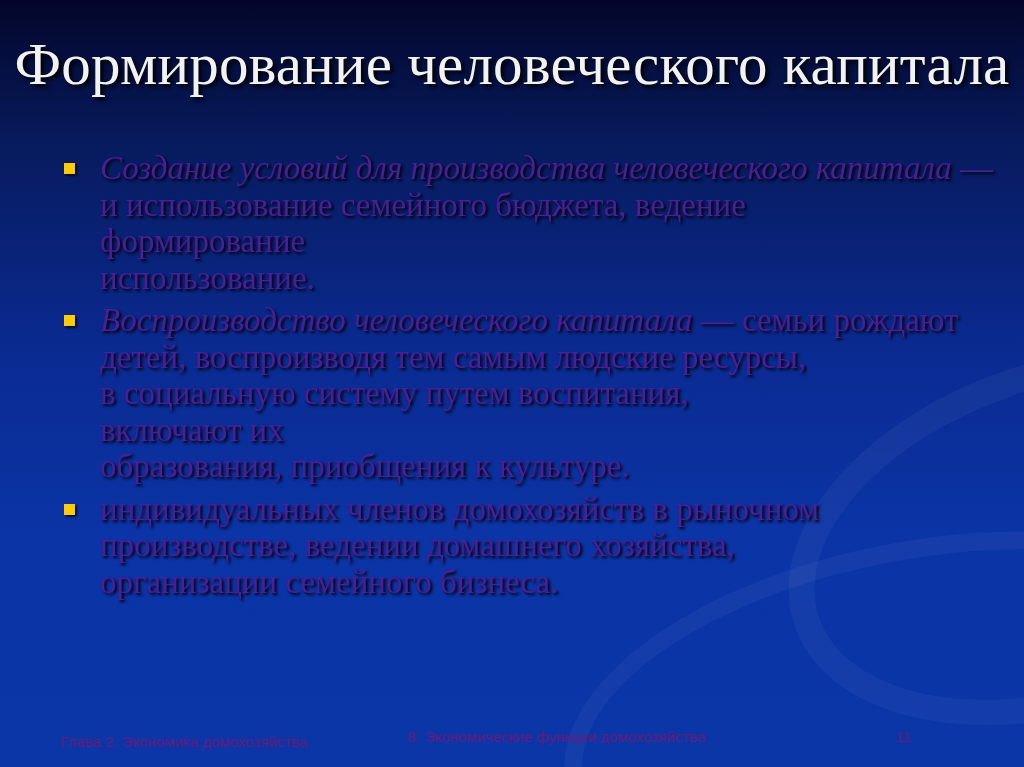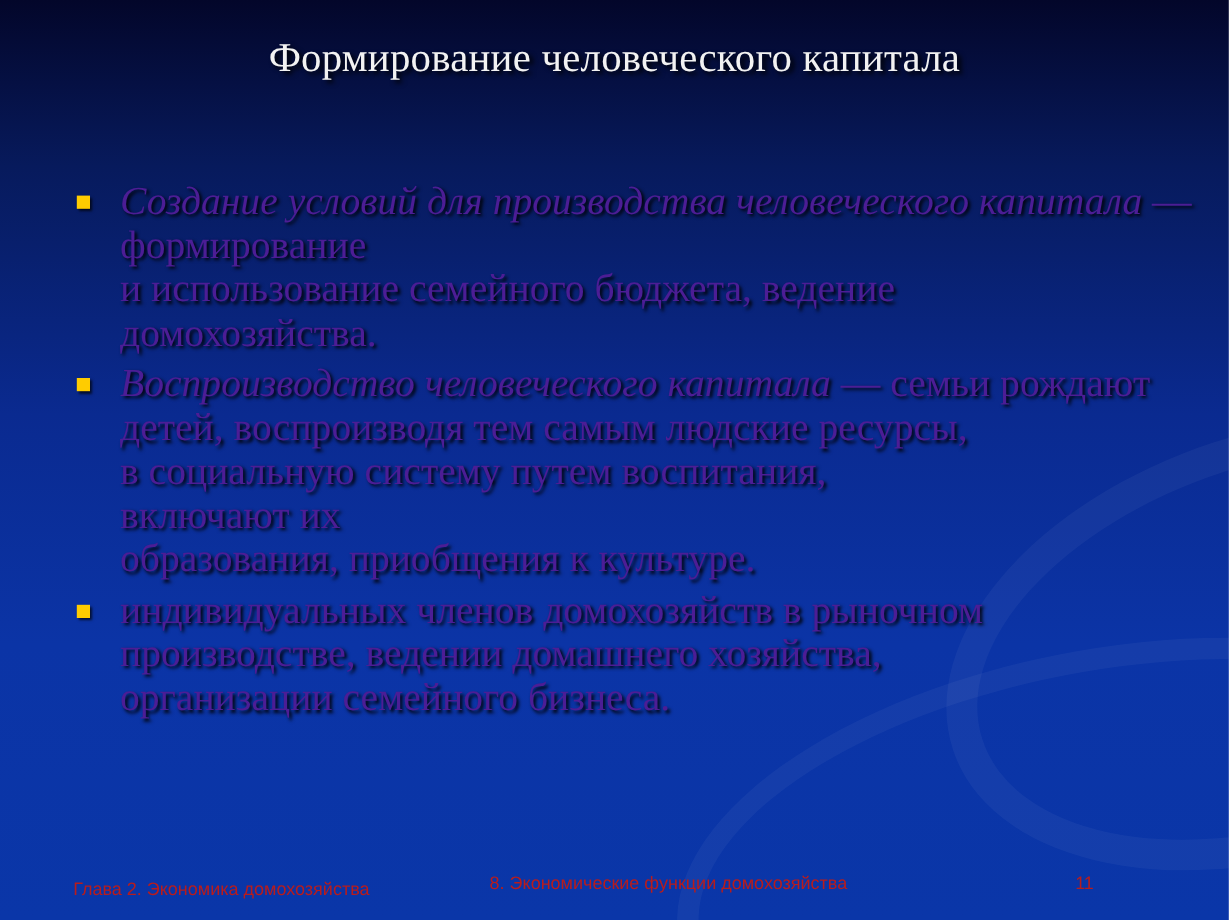--- a/index.html
+++ b/index.html
@@ -10,58 +10,58 @@
     color: #ffffff;
   }
   .swoosh {
     position: absolute; border-radius: 50%;
     border: 26px solid rgba(255,255,255,0.045);
   }
   .sw1 { left: 780px; top: 360px; width: 520px; height: 300px; transform: rotate(-18deg); }
   .sw2 { left: 560px; top: 540px; width: 700px; height: 320px; transform: rotate(-10deg); border-width: 18px; }
   .title {
     position: absolute; left: 0; top: 30px; width: 1024px; text-align: center;
-    font-size: 34px; color: #f2f2f2;
+    font-size: 59px; color: #f2f2f2;
     text-shadow: 3px 3px 4px #000;
     letter-spacing: 0.2px;
   }
   .bullets { position: absolute; left: 60px; top: 150px; width: 950px; }
   .bullet { position: relative; padding-left: 40px; margin-bottom: 6px; }
   .marker {
     position: absolute; left: 4px; top: 13px; width: 11px; height: 11px;
     background: #ffcc00; box-shadow: 2px 2px 2px rgba(0,0,0,0.7);
   }
   .line {
     font-size: 33px; line-height: 36.5px; color: #4c1d95;
     text-shadow: 2px 2px 3px #000; white-space: nowrap;
   }
   .term { font-style: italic; }
   .footer {
     position: absolute; top: 728px; font-family: "Liberation Sans", sans-serif;
-    font-size: 15px; color: #b91c1c; text-align: right;
+    font-size: 15px; color: #701a75; text-align: right;
   }
   .f-left { left: 61px; top: 733px; }
   .f-mid { left: 408px; }
   .f-right { left: 896px; }
 </style>
 </head>
 <body>
 
 <div class="swoosh sw1"></div>
 <div class="swoosh sw2"></div>
 
 <div class="title">Формирование человеческого капитала</div>
 
 <div class="bullets">
   <div class="bullet">
     <span class="marker"></span>
     <div class="line"><span class="term">Создание условий для производства человеческого капитала</span><span> —</span></div>
+    <div class="line">и использование семейного бюджета, ведение</div>
     <div class="line">формирование</div>
-    <div class="line">и использование семейного бюджета, ведение</div>
-    <div class="line">домохозяйства.</div>
+    <div class="line">использование.</div>
   </div>
   <div class="bullet">
     <span class="marker"></span>
     <div class="line"><span class="term">Воспроизводство человеческого капитала</span><span> — семьи рождают</span></div>
     <div class="line">детей, воспроизводя тем самым людские ресурсы,</div>
     <div class="line">в социальную систему путем воспитания,</div>
     <div class="line">включают их</div>
     <div class="line">образования, приобщения к культуре.</div>
   </div>
   <div class="bullet">

